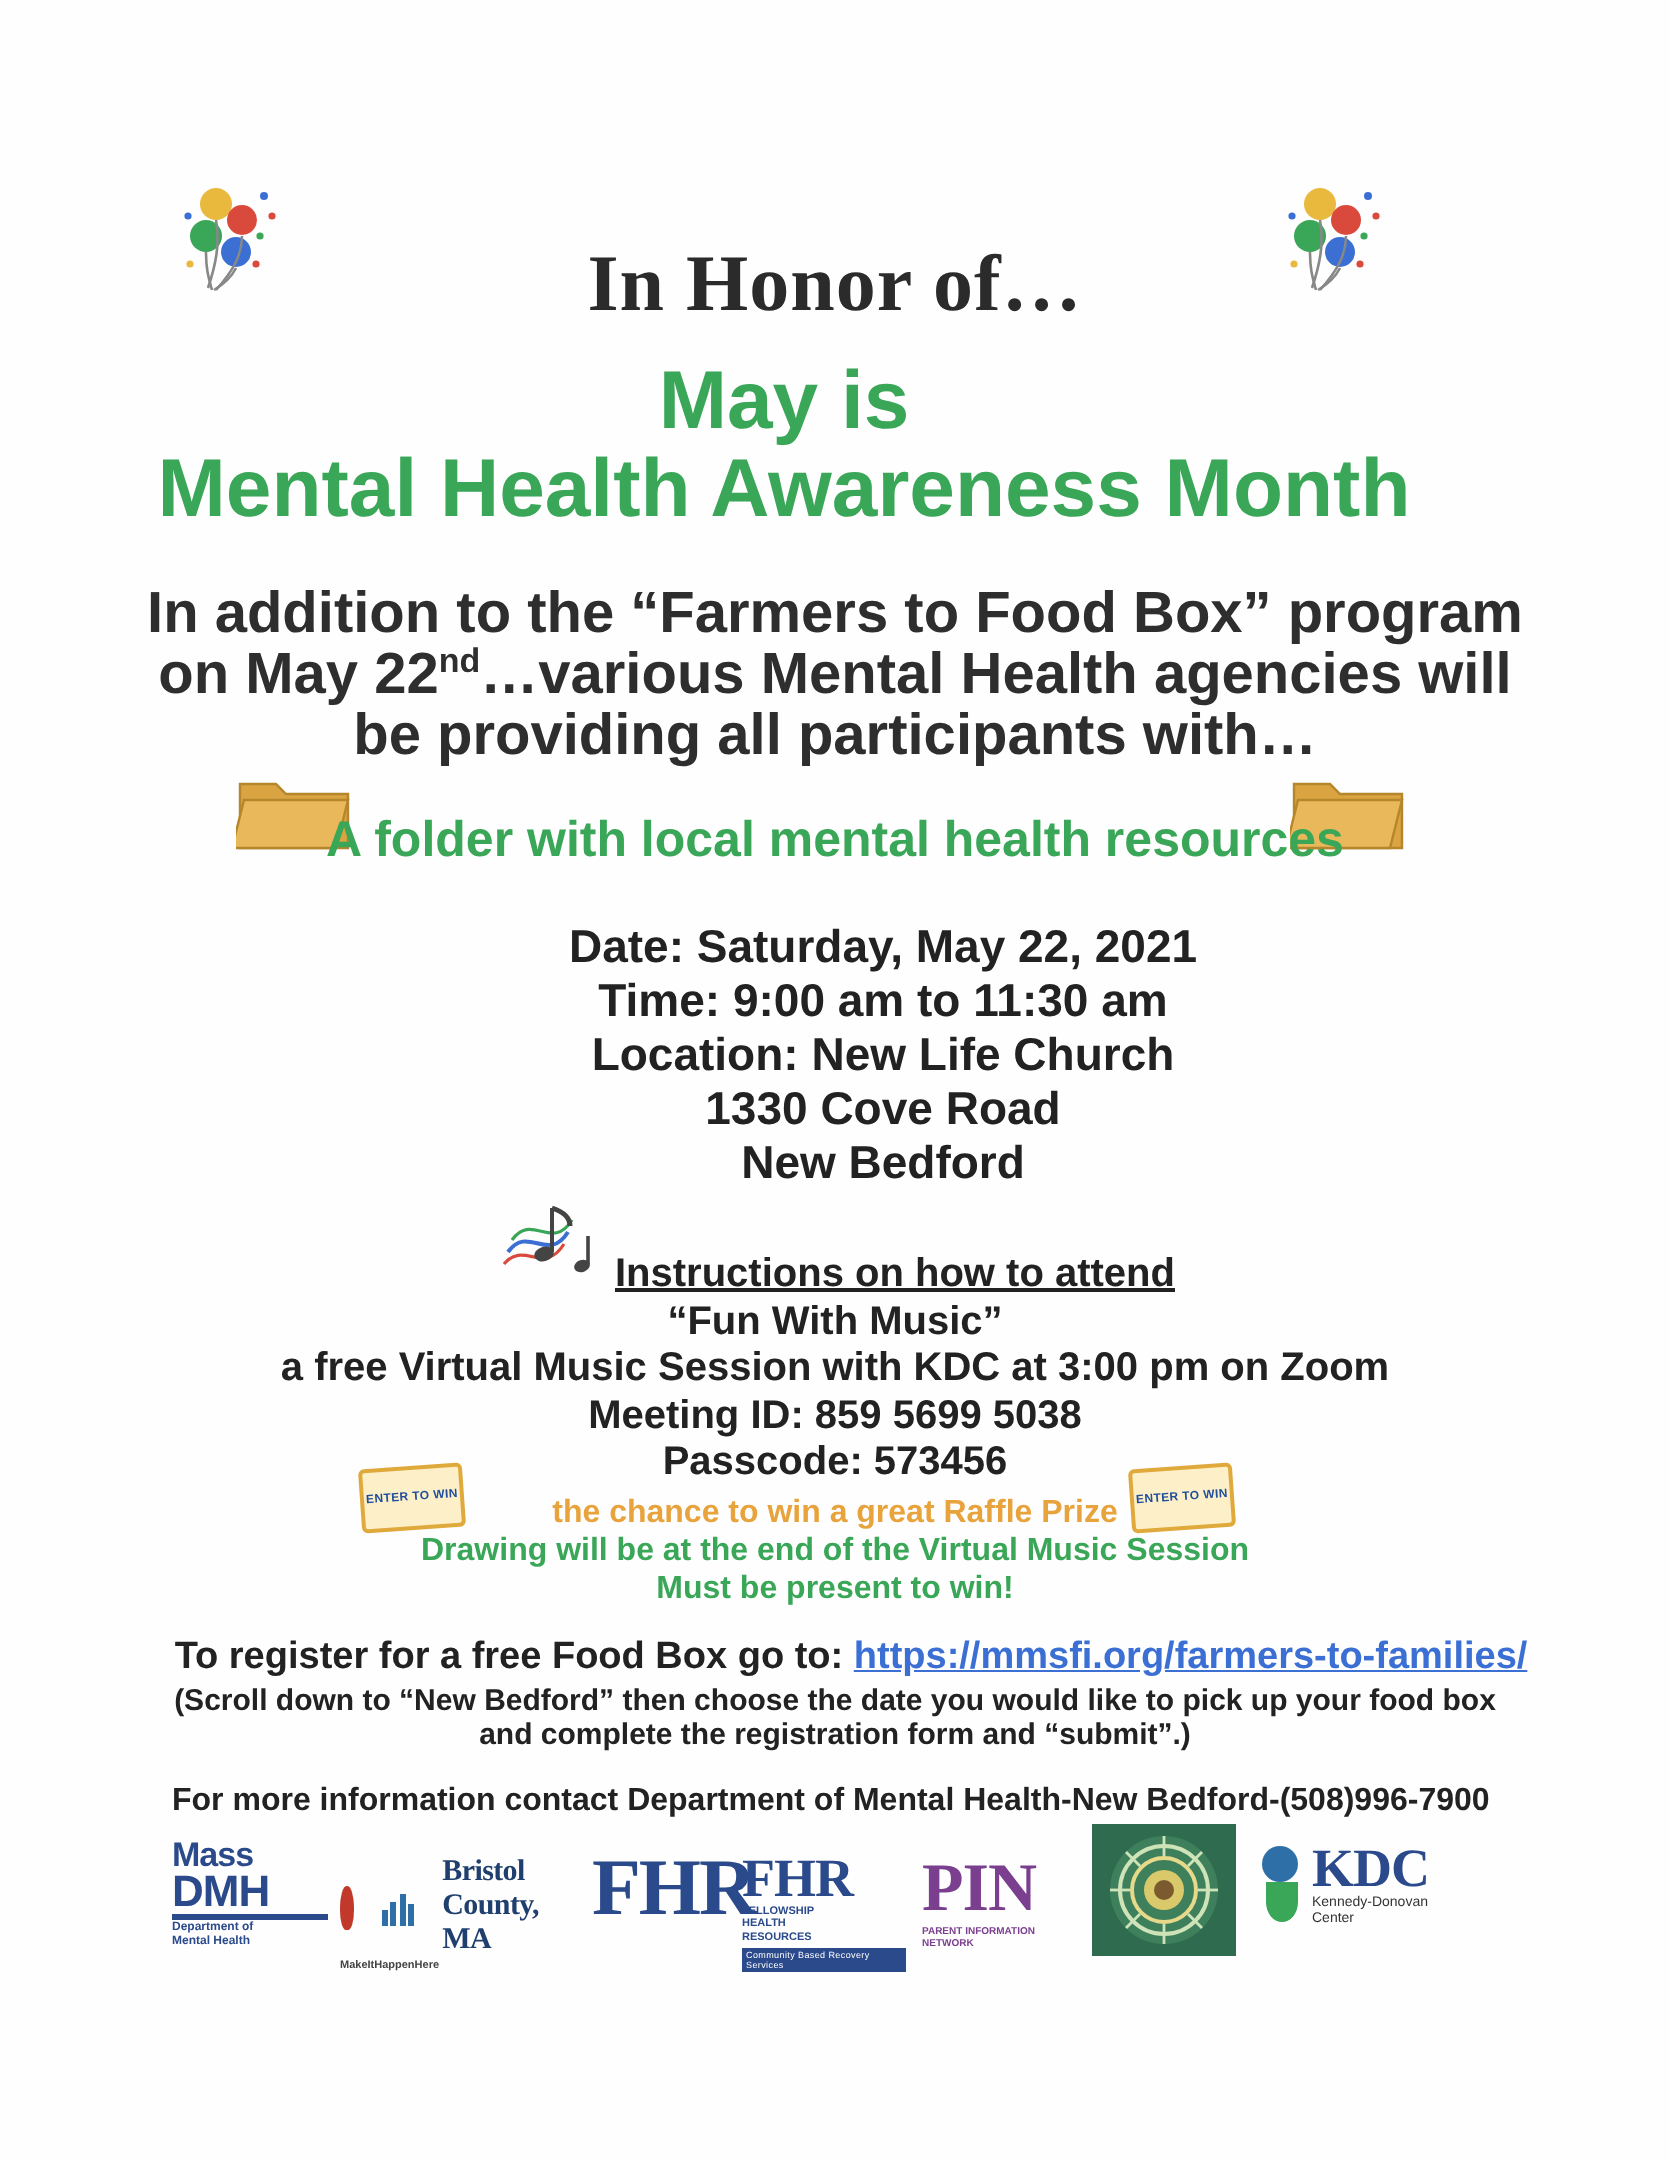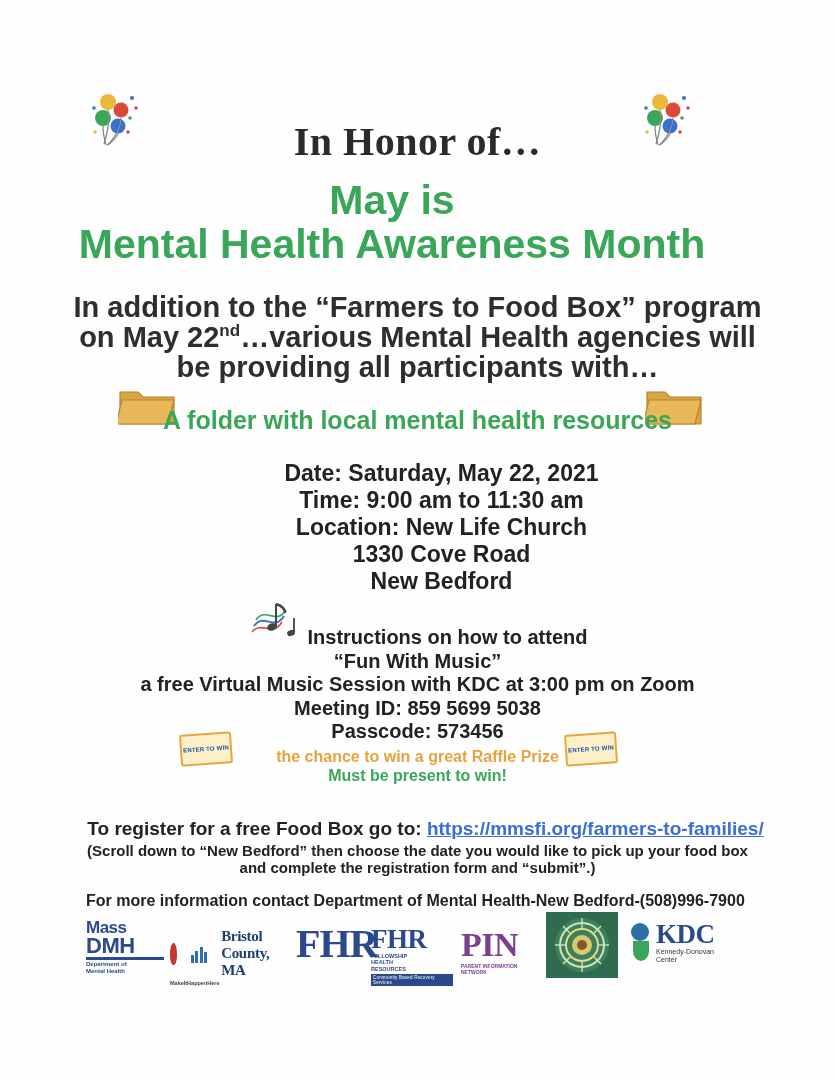--- a/index.html
+++ b/index.html
@@ -116,21 +116,21 @@
     position: absolute;
     top: 626px;
     left: 0;
     width: 835px;
     text-align: center;
     font-weight: bold;
     font-size: 20px;
     line-height: 1.18;
     color: #222222;
   }
-  .instructions .l1 { padding-left: 60px; }
+  .instructions .l1 { padding-left: 60px; text-decoration: underline; }
 
   
   .raffle {
     position: absolute;
     top: 748px;
     left: 0;
     width: 835px;
     text-align: center;
     color: #e8a33d;
     font-weight: bold;
@@ -444,20 +444,21 @@
 
   <div class="ticket tl">
     <div class="tbox">ENTER TO WIN</div>
   </div>
   <div class="ticket tr">
     <div class="tbox">ENTER TO WIN</div>
   </div>
 
   <div class="raffle">
     <div>the chance to win a great Raffle Prize</div>
+    <div class="green">Drawing will be at the end of the Virtual Music Session</div>
     <div class="green">Must be present to win!</div>
   </div>
 
   <div class="register">
     <div class="line1">
       <span>To register for a free Food Box go to:</span>
       <a class="link" href="#">https://mmsfi.org/farmers-to-families/</a>
     </div>
     <div class="sub">
       <div>(Scroll down to “New Bedford” then choose the date you would like to pick up your food box</div>

